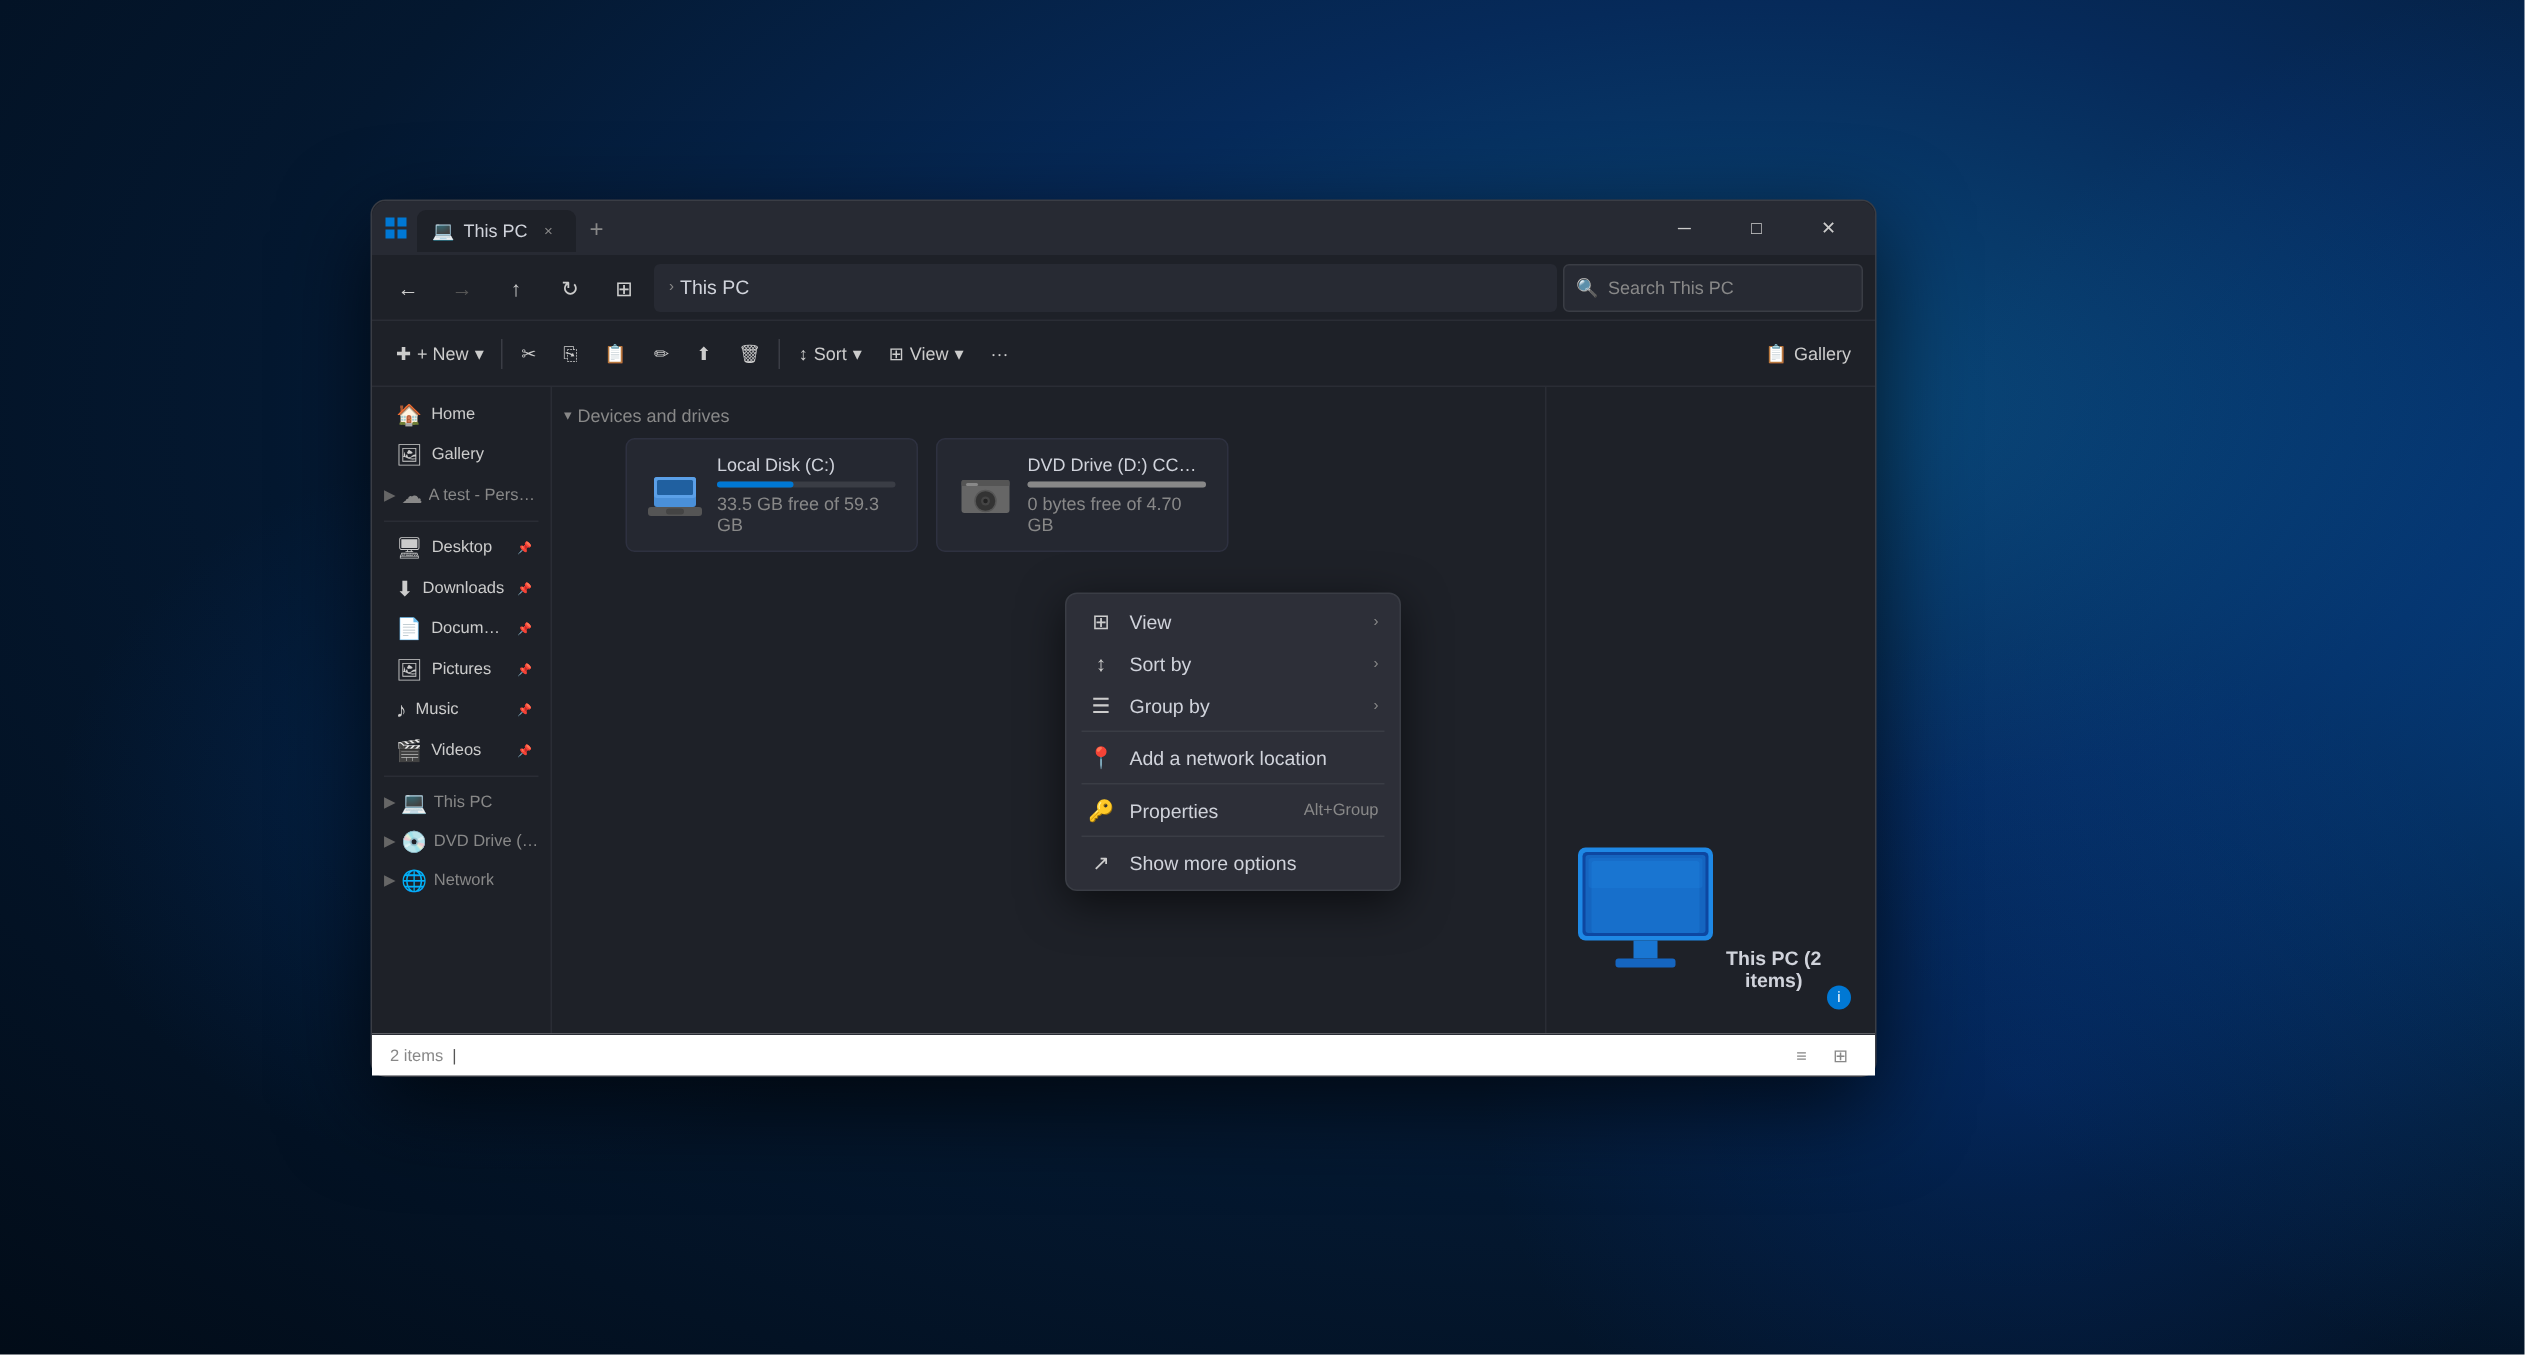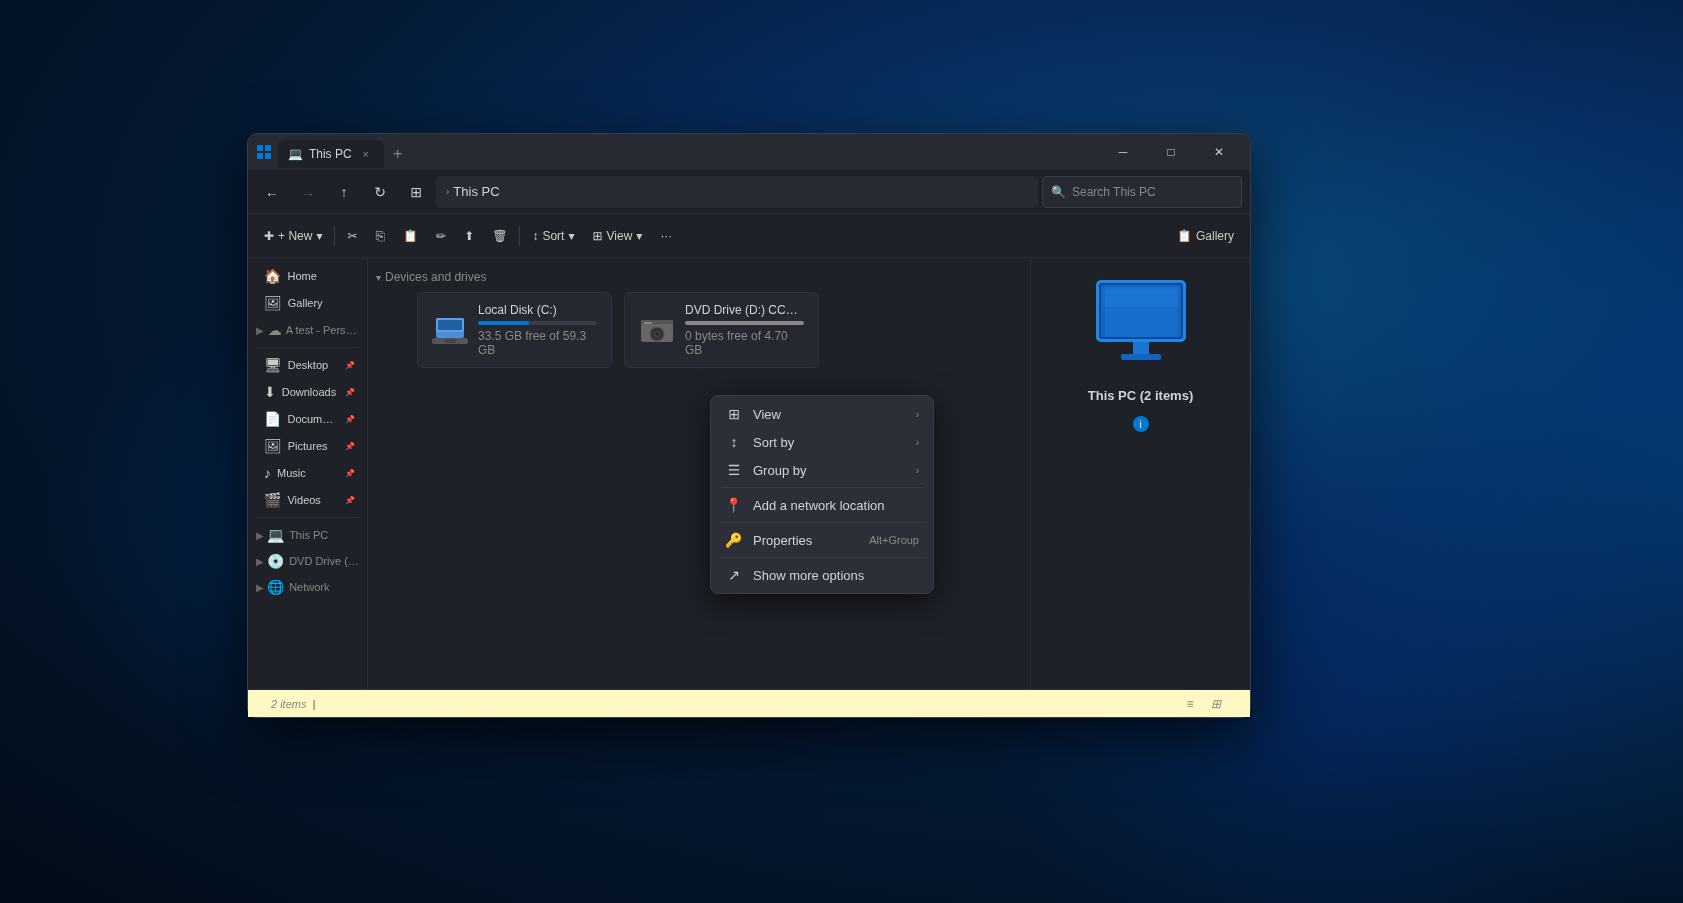--- a/index.html
+++ b/index.html
@@ -298,22 +298,22 @@
       border-radius: 2px;
     }
     .drive-space { font-size: 12px; color: #888; }
 
     
     .right-panel {
       width: 220px;
       background: #1e2128;
       border-left: 1px solid #2a2d35;
       display: flex;
-      flex-direction: column;
-      align-items: center;
+      flex-direction: row;
+      align-items: flex-end;
       padding: 20px 16px 16px;
       flex-shrink: 0;
     }
     .pc-icon-wrap {
       width: 100px;
       height: 90px;
       display: flex;
       align-items: center;
       justify-content: center;
       margin-bottom: 20px;
@@ -342,29 +342,28 @@
       justify-content: center;
       color: #fff;
       font-size: 10px;
       flex-shrink: 0;
       margin-top: 1px;
     }
 
     
     .status-bar {
       height: 28px;
-      background: #fef9c3;
+      background: #ffffff;
       border-top: 1px solid #2a2d35;
       display: flex;
       align-items: center;
-      padding: 0 23px;
+      padding: 0 12px;
       color: #888;
       font-size: 11px;
       flex-shrink: 0;
-      font-style: italic;
     }
     .status-bar-right {
       margin-left: auto;
       display: flex;
       gap: 4px;
     }
     .view-mode-btn {
       width: 22px;
       height: 22px;
       display: flex;

